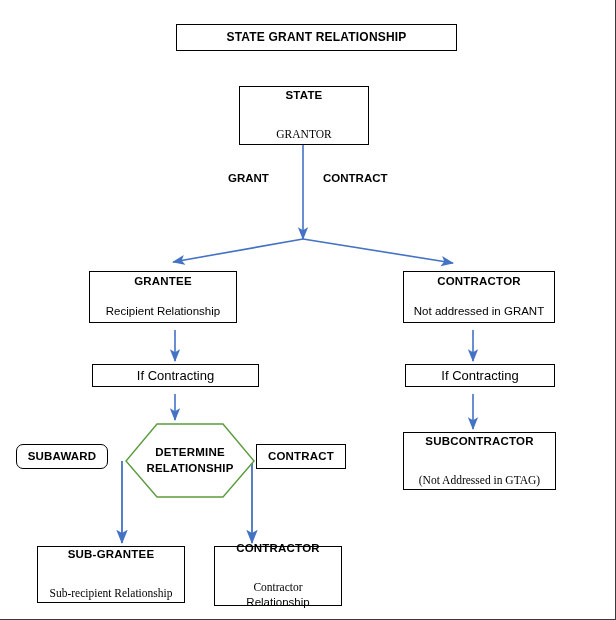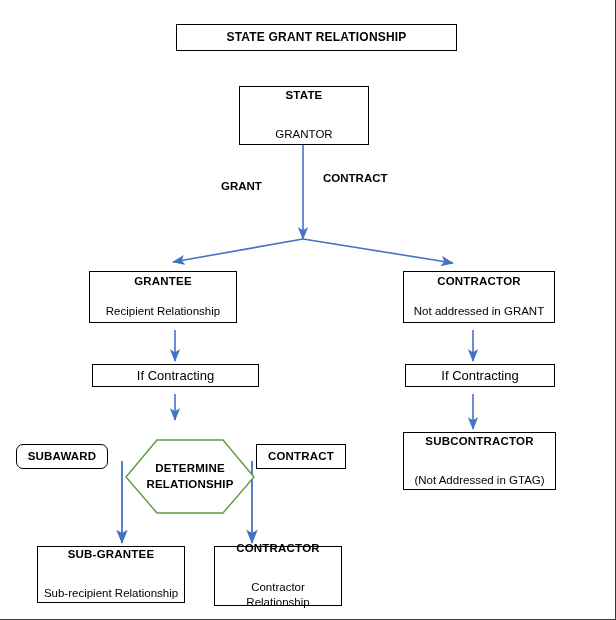--- a/index.html
+++ b/index.html
@@ -40,56 +40,55 @@
   .sub {
     font-weight: normal;
     font-size: 11.5px;
     line-height: 1.35;
   }
   .plain {
     font-size: 13px;
     line-height: 1.35;
   }
   .gap-6 { margin-top: 14px; }
-  .gap-9 { margin-top: 23px; }
+  .gap-9 { margin-top: 23px; font-family: Liberation Serif, serif; }
 
   
   #banner { left: 161px; top: 24px; width: 281px; height: 27px; margin-left: 15px; }
   #banner .title { font-size: 12px; }
 
   
   #state { left: 239px; top: 86px; width: 130px; height: 59px; }
 
   
   .edge-label {
     position: absolute;
     font-weight: bold;
     font-size: 11.5px;
     z-index: 3;
     white-space: nowrap;
   }
-  #label-grant { left: 221px; top: 172px; margin-top: 8px; }
+  #label-grant { left: 228px; top: 172px; }
   #label-contract { left: 323px; top: 172px; }
 
   
   #grantee { left: 89px; top: 271px; width: 148px; height: 52px; }
   #contractor-r { left: 403px; top: 271px; width: 152px; height: 52px; }
 
   #ifc-left { left: 92px; top: 364px; width: 167px; height: 23px; }
   #ifc-right { left: 405px; top: 364px; width: 150px; height: 23px; }
 
   
   #hex {
     position: absolute;
     left: 125px;
     top: 423px;
     width: 130px;
     height: 75px;
     z-index: 3;
-    margin-top: 16px;
   }
   #hex svg { position: absolute; left: 0; top: 0; }
   #hex .hex-text {
     position: absolute;
     left: 0; top: 0;
     width: 130px; height: 75px;
     display: flex;
     flex-direction: column;
     align-items: center;
     justify-content: center;

